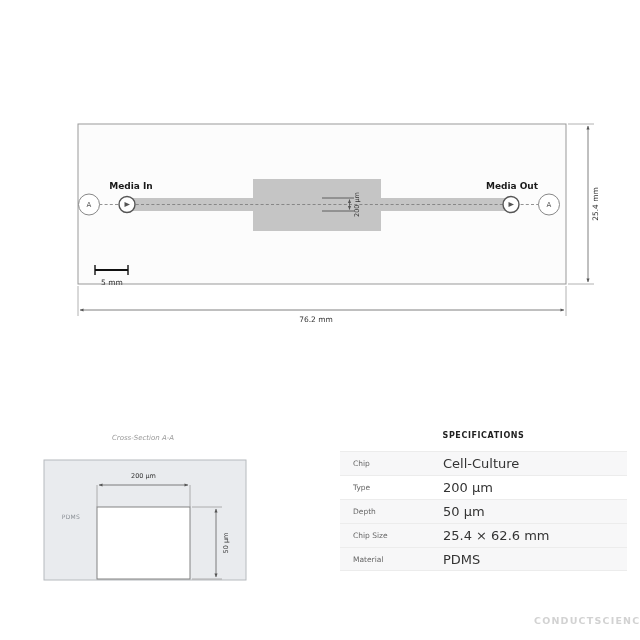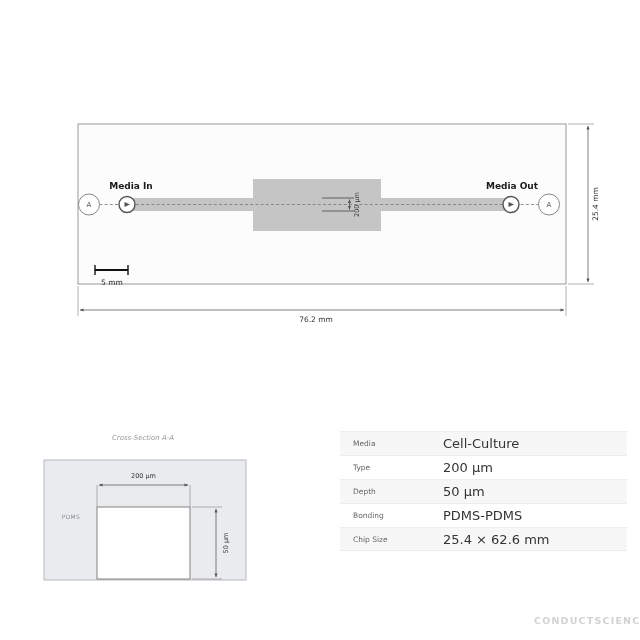--- a/index.html
+++ b/index.html
@@ -120,38 +120,39 @@
 
     <g>
       <line x1="162" y1="79" x2="192" y2="79" stroke="#999" stroke-width="0.75"></line>
       <line x1="162" y1="151" x2="192" y2="151" stroke="#999" stroke-width="0.75"></line>
       <line x1="186" y1="81" x2="186" y2="149" stroke="#555" stroke-width="0.75" marker-start="url(#arw)" marker-end="url(#arw)"></line>
       <text class="small-dim-text" x="198" y="115" text-anchor="middle" transform="rotate(-90 198 115)">50 µm</text>
     </g>
   </svg>
 
   <div id="specs">
+    <div class="specs-title">SPECIFICATIONS</div>
 
     <div class="spec-row alt">
-      <div class="spec-label">Media</div>
+      <div class="spec-label">Chip</div>
       <div class="spec-value">Cell-Culture</div>
     </div>
     <div class="spec-row">
       <div class="spec-label">Type</div>
       <div class="spec-value">200 µm</div>
     </div>
     <div class="spec-row alt">
       <div class="spec-label">Depth</div>
       <div class="spec-value">50 µm</div>
     </div>
-    <div class="spec-row">
-      <div class="spec-label">Bonding</div>
-      <div class="spec-value">PDMS-PDMS</div>
-    </div>
     <div class="spec-row alt">
       <div class="spec-label">Chip Size</div>
       <div class="spec-value">25.4 × 62.6 mm</div>
+    </div>
+    <div class="spec-row alt">
+      <div class="spec-label">Material</div>
+      <div class="spec-value">PDMS</div>
     </div>
   </div>
 
   <div id="watermark">CONDUCTSCIENCE</div>
 
 </div>
 
 </body></html>

